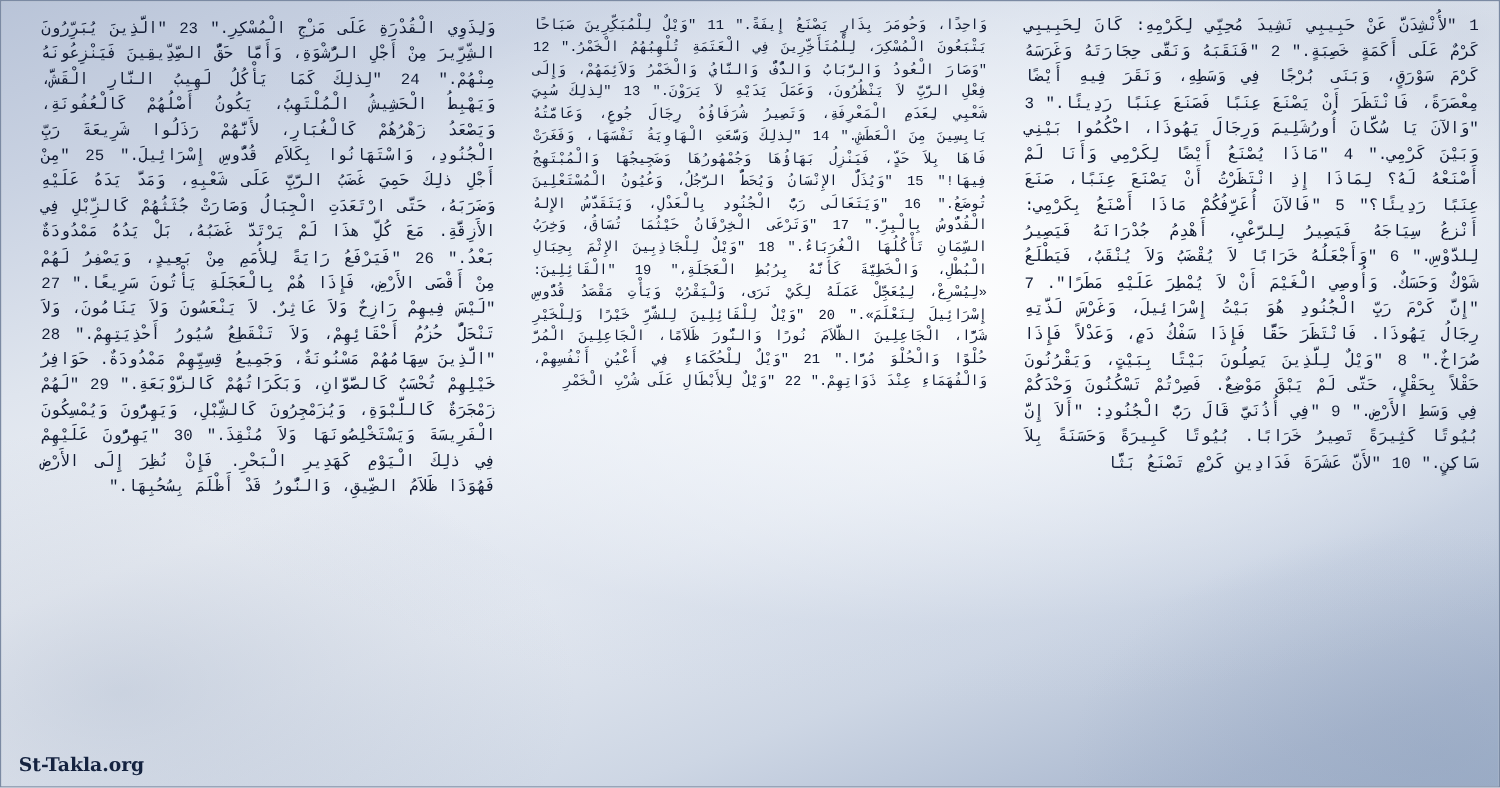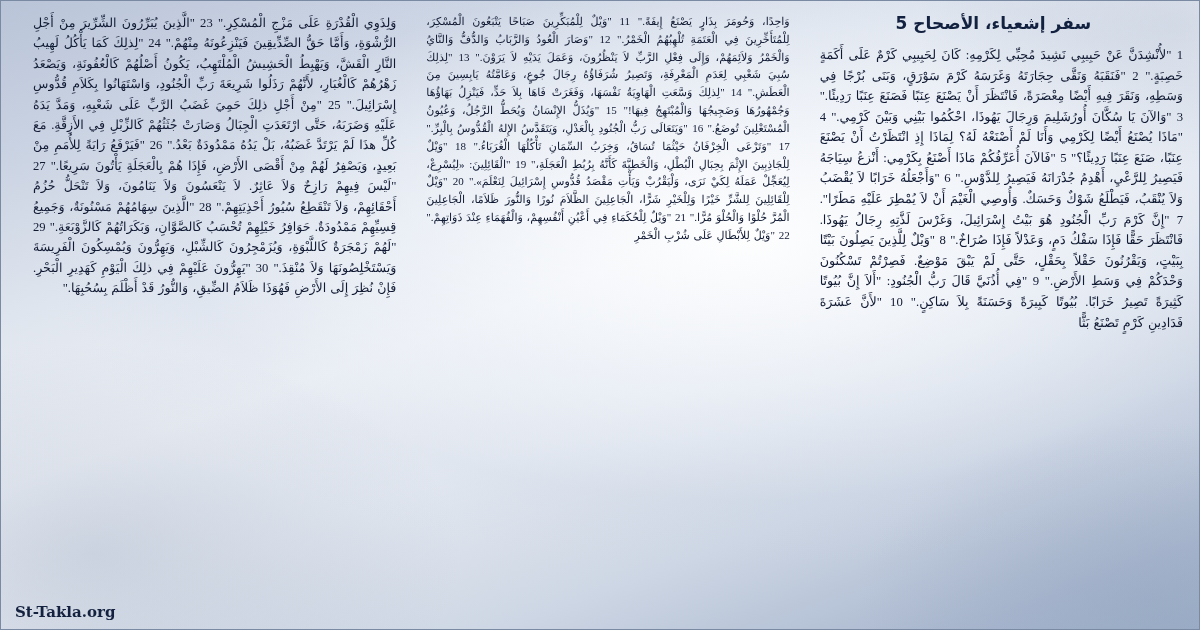--- a/index.html
+++ b/index.html
@@ -51,21 +51,21 @@
   .title {
     font-family: "DejaVu Sans", sans-serif;
     font-weight: bold;
     font-size: 17px;
     color: #12213f;
     text-align: center;
     margin: 2px 0 12px 0;
     letter-spacing: 0;
   }
   .body-text {
-    font-family: Liberation Serif, serif;
+    font-family: Liberation Mono, monospace;
     font-size: 12.6px;
     line-height: 1.62;
     color: #101a33;
     text-align: justify;
     text-justify: inter-word;
     direction: rtl;
     word-spacing: 1px;
     margin-left: 16px;
   }
   .col-right .body-text { font-size: 12.7px; }
@@ -86,21 +86,20 @@
   }
 </style>
 </head>
 <body>
 
 <div class="page">
 
   <div class="columns">
 
     <div class="col col-right">
-      <div class="title">سفر إشعياء، الأصحاح 5</div>
       <div class="body-text">1 "لأُنْشِدَنَّ عَنْ حَبِيبِي نَشِيدَ مُحِبِّي لِكَرْمِهِ: كَانَ لِحَبِيبِي كَرْمٌ عَلَى أَكَمَةٍ خَصِبَةٍ." 2 "فَنَقَبَهُ وَنَقَّى حِجَارَتَهُ وَغَرَسَهُ كَرْمَ سَوْرَقٍ، وَبَنَى بُرْجًا فِي وَسَطِهِ، وَنَقَرَ فِيهِ أَيْضًا مِعْصَرَةً، فَانْتَظَرَ أَنْ يَصْنَعَ عِنَبًا فَصَنَعَ عِنَبًا رَدِيئًا." 3 "وَالآنَ يَا سُكَّانَ أُورُشَلِيمَ وَرِجَالَ يَهُوذَا، احْكُمُوا بَيْنِي وَبَيْنَ كَرْمِي." 4 "مَاذَا يُصْنَعُ أَيْضًا لِكَرْمِي وَأَنَا لَمْ أَصْنَعْهُ لَهُ؟ لِمَاذَا إِذِ انْتَظَرْتُ أَنْ يَصْنَعَ عِنَبًا، صَنَعَ عِنَبًا رَدِيئًا؟" 5 "فَالآنَ أُعَرِّفُكُمْ مَاذَا أَصْنَعُ بِكَرْمِي: أَنْزعُ سِيَاجَهُ فَيَصِيرُ لِلرَّعْيِ، أَهْدِمُ جُدْرَانَهُ فَيَصِيرُ لِلدَّوْسِ." 6 "وَأَجْعَلُهُ خَرَابًا لاَ يُقْضَبُ وَلاَ يُنْقَبُ، فَيَطْلَعُ شَوْكٌ وَحَسَكٌ. وَأُوصِي الْغَيْمَ أَنْ لاَ يُمْطِرَ عَلَيْهِ مَطَرًا". 7 "إِنَّ كَرْمَ رَبِّ الْجُنُودِ هُوَ بَيْتُ إِسْرَائِيلَ، وَغَرْسَ لَذَّتِهِ رِجَالُ يَهُوذَا. فَانْتَظَرَ حَقًّا فَإِذَا سَفْكُ دَمٍ، وَعَدْلاً فَإِذَا صُرَاخٌ." 8 "وَيْلٌ لِلَّذِينَ يَصِلُونَ بَيْتًا بِبَيْتٍ، وَيَقْرُنُونَ حَقْلاً بِحَقْلٍ، حَتَّى لَمْ يَبْقَ مَوْضِعٌ. فَصِرْتُمْ تَسْكُنُونَ وَحْدَكُمْ فِي وَسَطِ الأَرْضِ." 9 "فِي أُذُنَيَّ قَالَ رَبُّ الْجُنُودِ: "أَلاَ إِنَّ بُيُوتًا كَثِيرَةً تَصِيرُ خَرَابًا. بُيُوتًا كَبِيرَةً وَحَسَنَةً بِلاَ سَاكِنٍ." 10 "لأَنَّ عَشَرَةَ فَدَادِينِ كَرْمٍ تَصْنَعُ بَثًّا</div>
     </div>
 
     <div class="col col-mid">
       <div class="spacer-top"></div>
       <div class="body-text">وَاحِدًا، وَحُومَرَ بِذَارٍ يَصْنَعُ إِيفَةً." 11 "وَيْلٌ لِلْمُبَكِّرِينَ صَبَاحًا يَتْبَعُونَ الْمُسْكِرَ، لِلْمُتَأَخِّرِينَ فِي الْعَتَمَةِ تُلْهِبُهُمُ الْخَمْرُ." 12 "وَصَارَ الْعُودُ وَالرَّبَابُ وَالدُّفُّ وَالنَّايُ وَالْخَمْرُ وَلاَئِمَهُمْ، وَإِلَى فِعْلِ الرَّبِّ لاَ يَنْظُرُونَ، وَعَمَلَ يَدَيْهِ لاَ يَرَوْنَ." 13 "لِذلِكَ سُبِيَ شَعْبِي لِعَدَمِ الْمَعْرِفَةِ، وَتَصِيرُ شُرَفَاؤُهُ رِجَالَ جُوعٍ، وَعَامَّتُهُ يَابِسِينَ مِنَ الْعَطَشِ." 14 "لِذلِكَ وَسَّعَتِ الْهَاوِيَةُ نَفْسَهَا، وَفَغَرَتْ فَاهَا بِلاَ حَدٍّ، فَيَنْزِلُ بَهَاؤُهَا وَجُمْهُورُهَا وَضَجِيجُهَا وَالْمُبْتَهِجُ فِيهَا!" 15 "وَيُذَلُّ الإِنْسَانُ وَيُحَطُّ الرَّجُلُ، وَعُيُونُ الْمُسْتَعْلِينَ تُوضَعُ." 16 "وَيَتَعَالَى رَبُّ الْجُنُودِ بِالْعَدْلِ، وَيَتَقَدَّسُ الإِلهُ الْقُدُّوسُ بِالْبِرِّ." 17 "وَتَرْعَى الْخِرْفَانُ حَيْثُمَا تُسَاقُ، وَخِرَبُ السِّمَانِ تَأْكُلُهَا الْغُرَبَاءُ." 18 "وَيْلٌ لِلْجَاذِبِينَ الإِثْمَ بِحِبَالِ الْبُطْلِ، وَالْخَطِيَّةَ كَأَنَّهُ بِرُبُطِ الْعَجَلَةِ،" 19 "الْقَائِلِينَ: «لِيُسْرِعْ، لِيُعَجِّلْ عَمَلَهُ لِكَيْ نَرَى، وَلْيَقْرُبْ وَيَأْتِ مَقْصَدُ قُدُّوسِ إِسْرَائِيلَ لِنَعْلَمَ»." 20 "وَيْلٌ لِلْقَائِلِينَ لِلشَّرِّ خَيْرًا وَلِلْخَيْرِ شَرًّا، الْجَاعِلِينَ الظَّلاَمَ نُورًا وَالنُّورَ ظَلاَمًا، الْجَاعِلِينَ الْمُرَّ حُلْوًا وَالْحُلْوَ مُرًّا." 21 "وَيْلٌ لِلْحُكَمَاءِ فِي أَعْيُنِ أَنْفُسِهِمْ، وَالْفُهَمَاءِ عِنْدَ ذَوَاتِهِمْ." 22 "وَيْلٌ لِلأَبْطَالِ عَلَى شُرْبِ الْخَمْرِ</div>
     </div>
 
     <div class="col col-left">
       <div class="spacer-top"></div>

